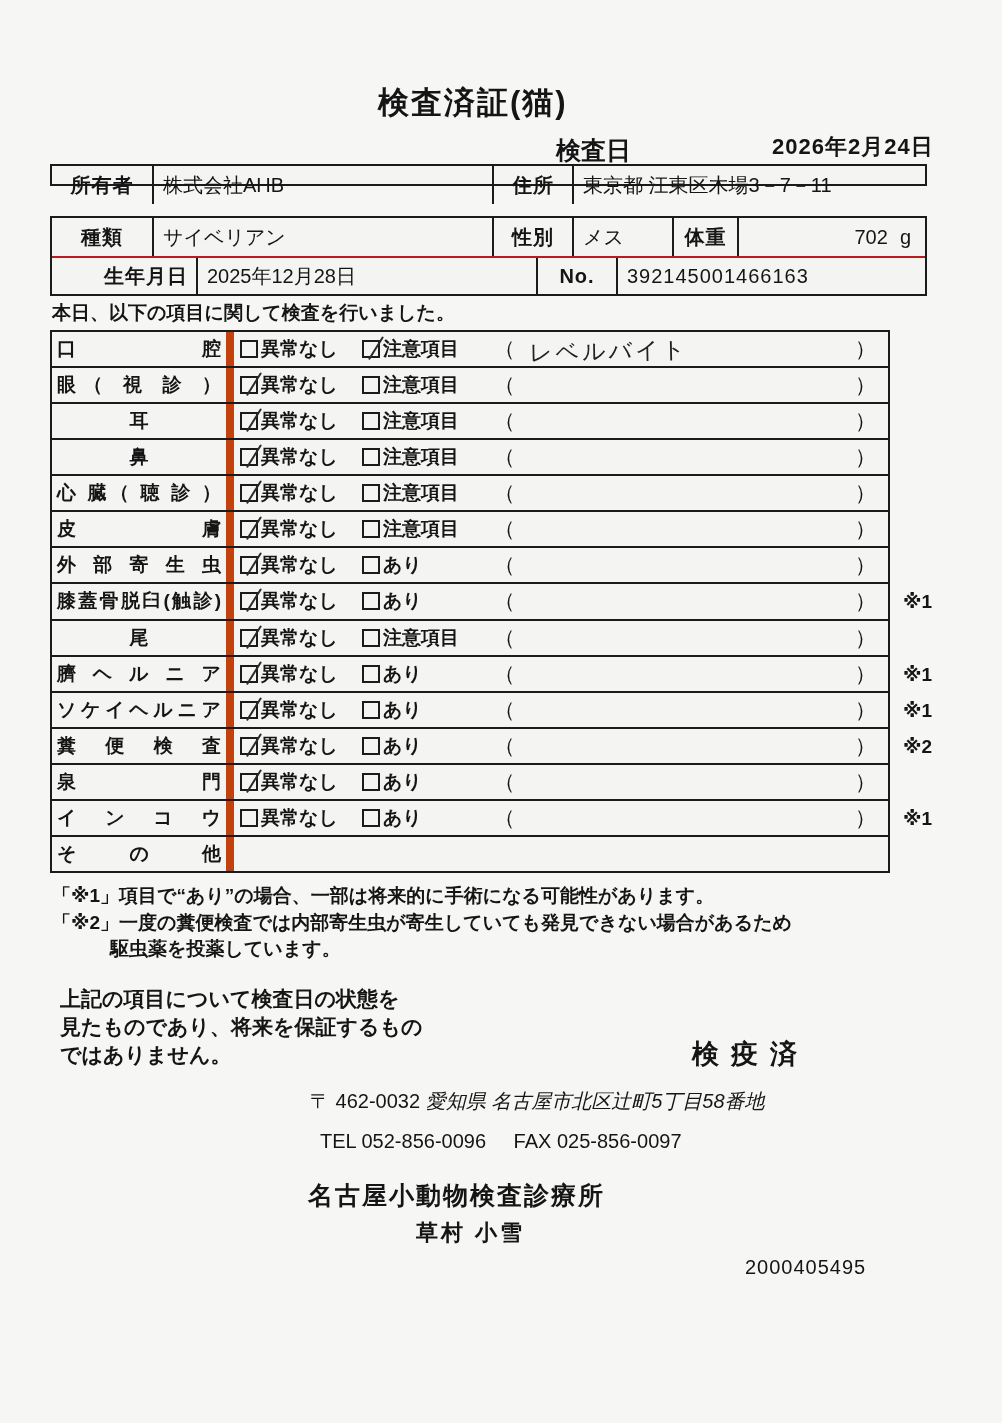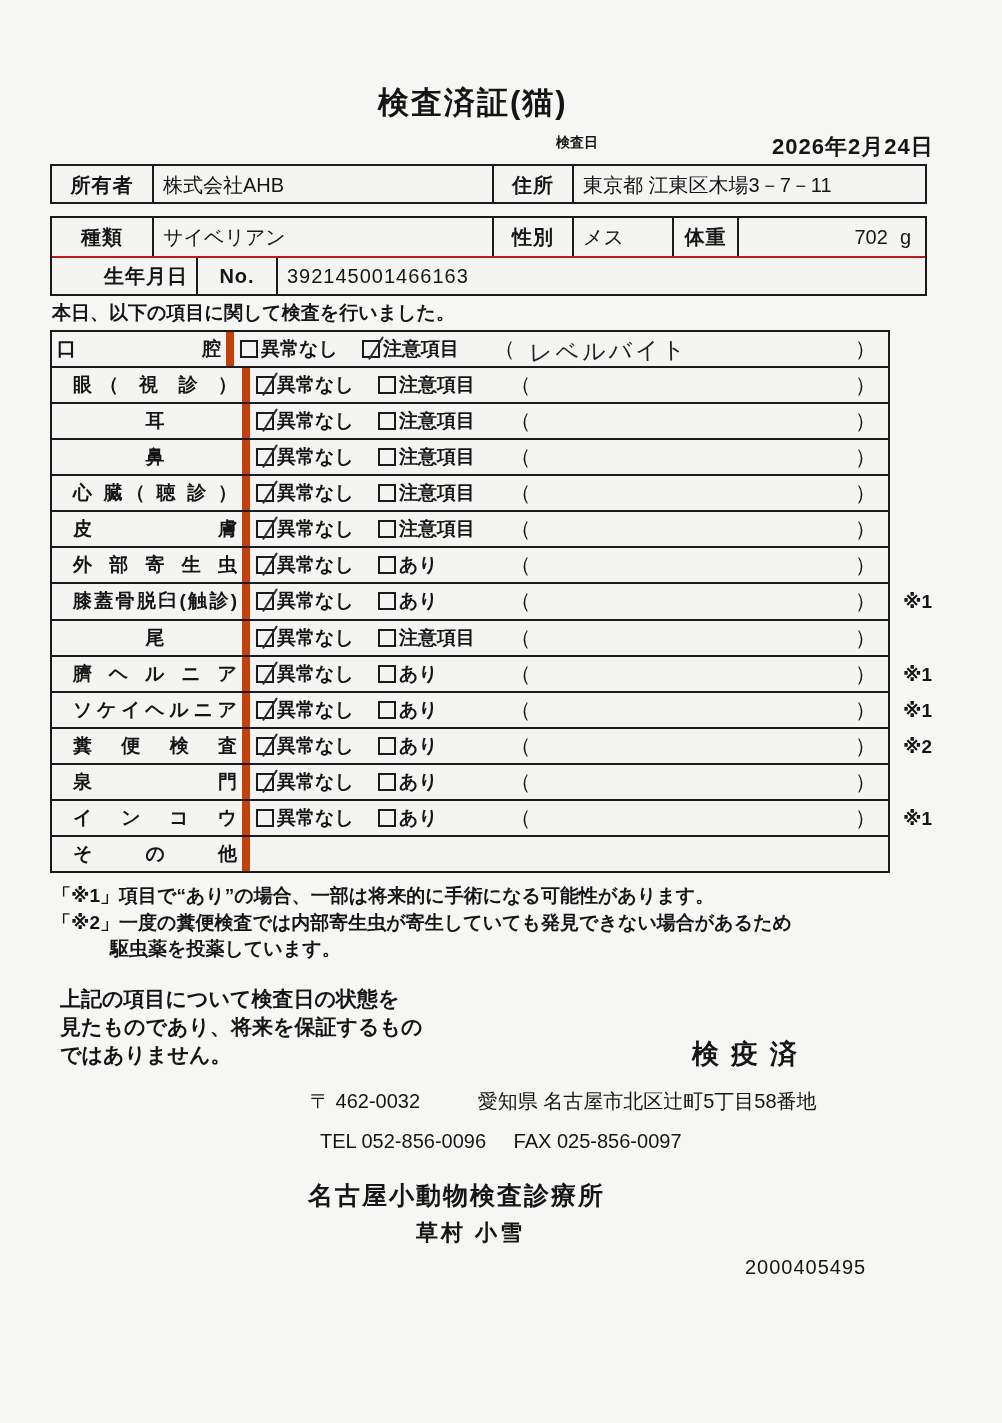--- a/index.html
+++ b/index.html
@@ -11,48 +11,48 @@
     -webkit-font-smoothing:antialiased;
   }
   #doc{
     position:relative;width:1002px;height:1423px;
     background:#f6f6f4;overflow:hidden;
   }
   .abs{position:absolute;}
 
   
   .doc-title{left:378px;top:82px;font-size:31px;font-weight:bold;letter-spacing:2px;}
-  .insp-date-label{left:556px;top:134px;font-size:14px;font-weight:600;}
+  .insp-date-label{left:556px;top:134px;font-size:25px;font-weight:600;}
   .insp-date-value{left:772px;top:132px;font-size:22px;font-weight:600;letter-spacing:1px;}
 
   
   .htable{left:50px;width:877px;border:2px solid #1b1b1b;background:#f4f4f2;box-sizing:border-box;}
   .hrow{display:flex;height:38px;box-sizing:border-box;}
   .hrow + .hrow{border-top:2px solid #b91c1c;padding-left:44px;}
   .hcell{display:flex;align-items:center;box-sizing:border-box;font-size:20px;overflow:hidden;white-space:nowrap;}
   .hcell.lab{justify-content:center;font-weight:600;letter-spacing:1px;}
   .hcell.val{justify-content:flex-start;padding-left:9px;font-weight:500;}
   .hcell.bl{border-left:2px solid #1b1b1b;}
   .hcell.right{justify-content:flex-end;padding-right:14px;}
-  #owner-table{top:164px;height:40px;}
+  #owner-table{top:164px;height:22px;}
   #pet-table{top:216px;height:80px;}
   #pet-table .hrow{height:38px;}
   .w100{width:100px;} .w340{width:340px;} .w80{width:80px;}
   .w100b{width:100px;} .w65{width:65px;} .w192{flex:1;} .w357{flex:1;}
   .unit-g{margin-left:12px;}
   .no-val{letter-spacing:1px;}
 
   
   .intro{left:52px;top:300px;font-size:19px;font-weight:600;}
 
   
   #checklist{left:50px;top:330px;width:840px;height:543px;border:2px solid #1b1b1b;
              display:flex;flex-direction:column;box-sizing:border-box;background:#f4f4f2;}
   .cl-row{position:relative;flex:1;display:flex;box-sizing:border-box;overflow:visible;}
-  .cl-row + .cl-row{border-top:2px solid #1b1b1b;padding-left:16px;}
+  .cl-row + .cl-row{border-top:2px solid #1b1b1b;}
   .cl-label{width:182px;box-sizing:border-box;border-right:8px solid #c2410c;
             font-size:19px;font-weight:600;padding:0 5px;display:block;
             line-height:34px;text-align:justify;text-align-last:justify;overflow:hidden;white-space:nowrap;}
   .cl-label.center{text-align:center;text-align-last:center;}
   .cl-content{flex:1;display:flex;align-items:center;padding:0 12px 0 6px;box-sizing:border-box;}
   .cb-group{display:inline-flex;align-items:center;}
   .cb-group.g1{width:122px;}
   .cb-group.g2{width:132px;}
   .cb-label{font-size:19px;font-weight:600;}
   .checkbox{position:relative;width:14px;height:14px;border:2px solid #1b1b1b;
@@ -69,21 +69,21 @@
 
   
   .fn1{left:52px;top:883px;font-size:19px;font-weight:600;}
   .fn2{left:52px;top:910px;font-size:19px;font-weight:600;}
   .fn3{left:110px;top:936px;font-size:19px;font-weight:600;}
 
   
   .disclaimer{left:60px;top:985px;font-size:21px;font-weight:600;line-height:28px;}
   .stamp{left:692px;top:1036px;font-size:27px;font-weight:600;letter-spacing:12px;}
   .postal-line{left:310px;top:1088px;font-size:20px;font-weight:500;}
-  .postal-line .addr{margin-left:52px;}
+  .postal-line .addr{font-style:italic;}
   .tel-line{left:320px;top:1130px;font-size:20px;font-weight:500;}
   .tel-line .fax{margin-left:22px;}
   .clinic-name{left:308px;top:1179px;font-size:25px;font-weight:600;letter-spacing:2px;}
   .vet-name{left:416px;top:1218px;font-size:22px;font-weight:600;letter-spacing:3px;}
   .serial{left:745px;top:1256px;font-size:20px;font-weight:500;letter-spacing:1px;}
 </style>
 </head>
 <body>
 
 <div id="doc">
@@ -108,20 +108,21 @@
       <div class="hcell lab w80 bl">性別</div>
       <div class="hcell val w100b bl">メス</div>
       <div class="hcell lab w65 bl">体重</div>
       <div class="hcell val right w192 bl">
         <span>702</span>
         <span class="unit-g">g</span>
       </div>
     </div>
     <div class="hrow">
       <div class="hcell lab w100">生年月日</div>
+      <div class="hcell val w340 bl">2025年12月28日</div>
       <div class="hcell lab w80 bl">No.</div>
       <div class="hcell val w357 bl no-val">392145001466163</div>
     </div>
   </div>
 
   <div class="abs intro">本日、以下の項目に関して検査を行いました。</div>
 
   <div class="abs" id="checklist">
     <div class="cl-row">
       <div class="cl-label">口腔</div>

